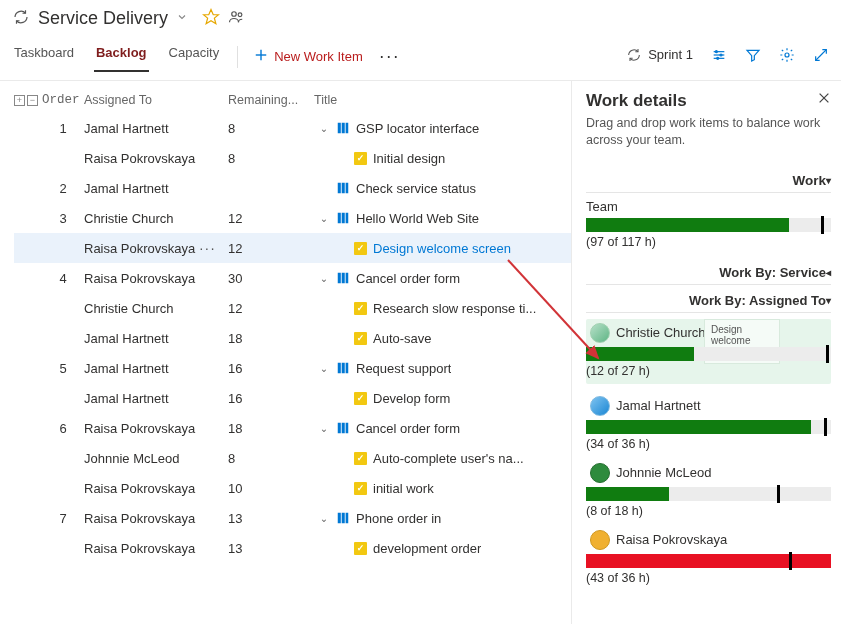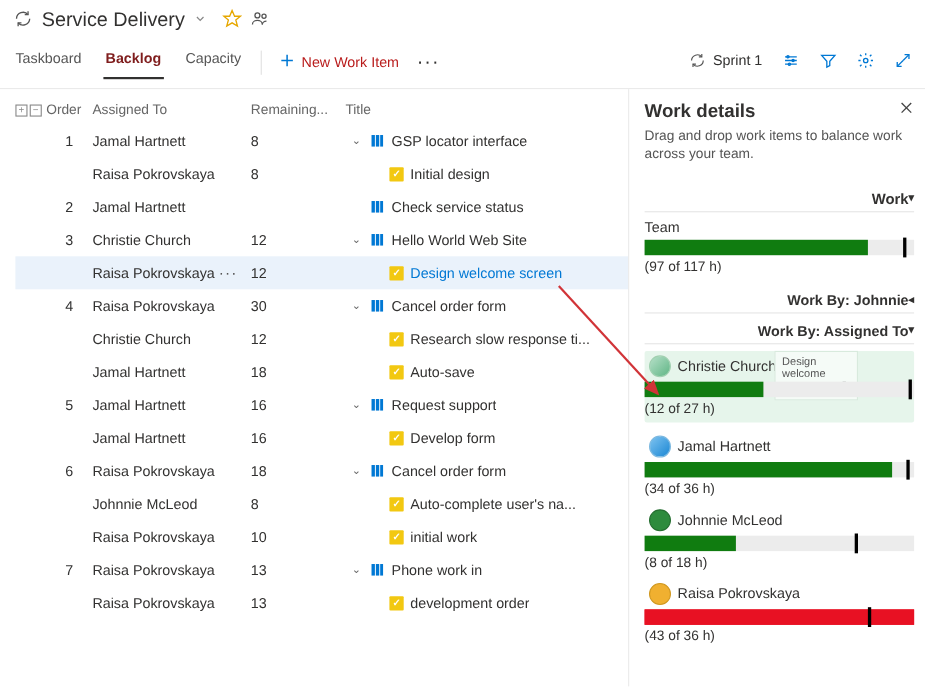--- a/index.html
+++ b/index.html
@@ -33,21 +33,21 @@
 
   
   .main { display: flex; height: calc(100% - 92px); }
   .grid-pane { flex: 1 1 auto; padding: 8px 0 0 14px; overflow: hidden; }
   .details-pane { width: 270px; border-left: 1px solid #eaeaea; padding: 10px 10px 0 14px; position: relative; }
 
   
   .grid-header { display: flex; align-items: center; color: #666; font-size: 12.5px; padding: 4px 0 6px 0; }
   .col-expand { width: 28px; display: flex; gap: 2px; }
   .exp-box { width: 11px; height: 11px; border: 1px solid #888; display: inline-flex; align-items: center; justify-content: center; font-size: 9px; line-height: 1; color: #888; cursor: pointer; background:#fff;}
-  .col-order { width: 42px; }
+  .col-order { width: 42px; font-family: Liberation Mono, monospace; }
   .col-assigned { width: 144px; }
   .col-remaining { width: 86px; }
   .col-title { flex: 1; }
 
   
   .grid-body { }
   .grid-row { display: flex; align-items: center; height: 30px; padding: 0; }
   .grid-row.selected { background: #eaf2fb; }
   .cell-expand { width: 28px; }
   .cell-order { width: 42px; text-align: center; color: #333; }
@@ -400,21 +400,21 @@
             <div class="cell-remaining">13</div>
             <div class="cell-title indent-1">
               <span class="chev">⌄</span>
               <span class="icon-pbi">
                 <svg viewBox="0 0 16 16">
                   <rect x="2" y="2" width="3.5" height="12" fill="#0078d4"></rect>
                   <rect x="6.5" y="2" width="3.5" height="12" fill="#0078d4"></rect>
                   <rect x="11" y="2" width="3" height="12" fill="#0078d4"></rect>
                 </svg>
               </span>
-              <span class="title-text-span">Phone work in</span>
+              <span class="title-text-span">Phone order in</span>
             </div>
           </div>
           <div class="grid-row">
             <div class="cell-expand"></div>
             <div class="cell-order"></div>
             <div class="cell-assigned">Raisa Pokrovskaya</div>
             <div class="cell-remaining">13</div>
             <div class="cell-title indent-2">
               <span class="chev"></span>
               <span class="icon-task"></span>
@@ -441,21 +441,21 @@
         <span class="tri">▾</span>
       </div>
       <div class="team-label">Team</div>
       <div class="bar-wrap">
         <div class="bar-fill" style="width:83%; background:#107c10;"></div>
         <div class="bar-marker" style="left:96%;"></div>
       </div>
       <div class="bar-caption">(97 of 117 h)</div>
 
       <div class="section-head sub" style="margin-top:10px;">
-        <span>Work By: Johnnie</span>
+        <span>Work By: Service</span>
         <span class="tri">◂</span>
       </div>
       <div class="section-head sub">
         <span>Work By: Assigned To</span>
         <span class="tri">▾</span>
       </div>
 
       <div id="assignees">
           <div class="assignee hl-zone">
             <div class="assignee-row" style="padding:0 4px;">

